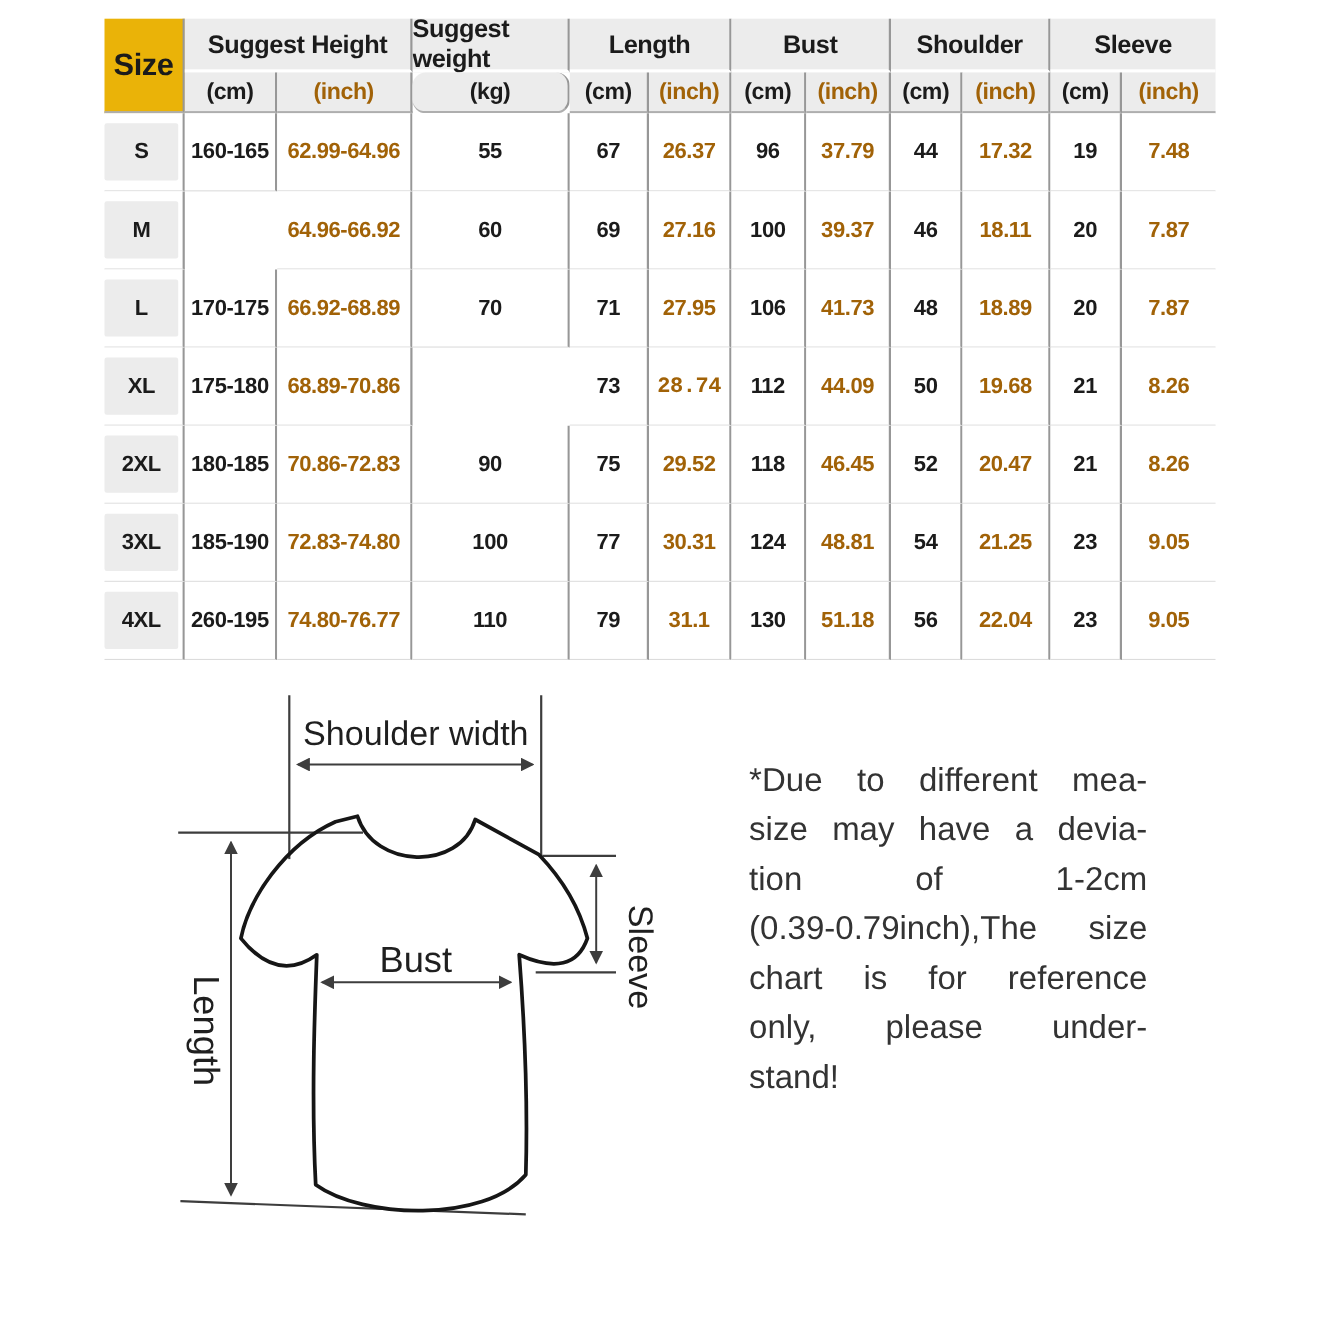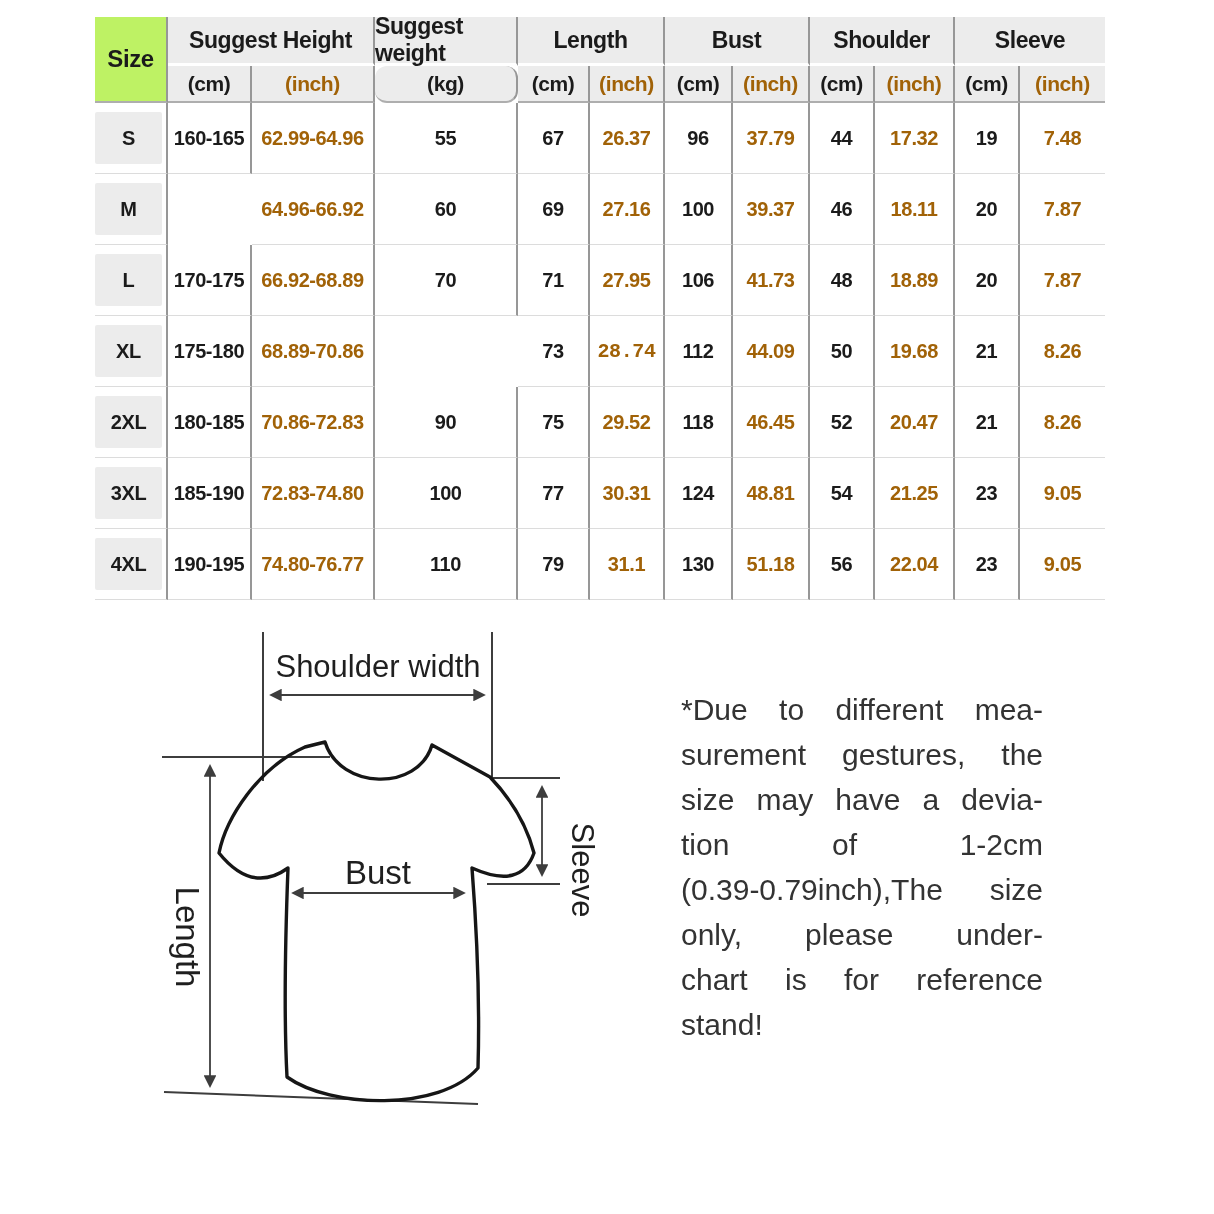--- a/index.html
+++ b/index.html
@@ -14,21 +14,21 @@
     grid-template-columns:73px 84px 123px 143px 72px 75px 68px 77px 65px 80px 65px 85px;
     grid-template-rows:49px 37px repeat(7,71px);
   }
   .cell{
     display:flex;align-items:center;justify-content:center;
     box-sizing:border-box;border-right:2px solid #979797;
     letter-spacing:-0.4px;
   }
   .cell.c-last{border-right:none;}
   .gh{background:#ececec;font-weight:700;font-size:23px;border-bottom:3px solid #ffffff;}
-  .size-head{grid-column:1;grid-row:1/3;background:#bef264;font-weight:700;font-size:24px;border-bottom:2px solid #aeaeae;}
+  .size-head{grid-column:1;grid-row:1/3;background:#eab308;font-weight:700;font-size:28px;border-bottom:2px solid #aeaeae;}
   .sh{background:#ececec;font-weight:700;font-size:21px;border-bottom:2px solid #aeaeae;}
   .data{background:#ffffff;font-weight:700;font-size:20px;border-bottom:1px solid #dcdcdc;}
   .red{color:#a16207;}
   .size-cell{padding:9px 4px 9px 0;}
   .size-badge{flex:1;height:100%;background:#ececec;display:flex;align-items:center;justify-content:center;border-radius:2px;font-weight:700;font-size:20px;}
   .g-height{grid-column:2/4;grid-row:1;}
   .g-weight{grid-column:4/5;grid-row:1;}
   .g-length{grid-column:5/7;grid-row:1;}
   .g-bust{grid-column:7/9;grid-row:1;}
   .g-shoulder{grid-column:9/11;grid-row:1;}
@@ -145,21 +145,21 @@
     <div class="cell data red" style="grid-area: 8 / 6;">30.31</div>
     <div class="cell data" style="grid-area: 8 / 7;">124</div>
     <div class="cell data red" style="grid-area: 8 / 8;">48.81</div>
     <div class="cell data" style="grid-area: 8 / 9;">54</div>
     <div class="cell data red" style="grid-area: 8 / 10;">21.25</div>
     <div class="cell data" style="grid-area: 8 / 11;">23</div>
     <div class="cell data red c-last" style="grid-area: 8 / 12;">9.05</div>
     <div class="cell data size-cell" style="grid-area: 9 / 1;">
       <div class="size-badge">4XL</div>
     </div>
-    <div class="cell data" style="grid-area: 9 / 2;">190-195</div>
+    <div class="cell data" style="grid-area: 9 / 2;">260-195</div>
     <div class="cell data red" style="grid-area: 9 / 3;">74.80-76.77</div>
     <div class="cell data" style="grid-area: 9 / 4;">110</div>
     <div class="cell data" style="grid-area: 9 / 5;">79</div>
     <div class="cell data red" style="grid-area: 9 / 6;">31.1</div>
     <div class="cell data" style="grid-area: 9 / 7;">130</div>
     <div class="cell data red" style="grid-area: 9 / 8;">51.18</div>
     <div class="cell data" style="grid-area: 9 / 9;">56</div>
     <div class="cell data red" style="grid-area: 9 / 10;">22.04</div>
     <div class="cell data" style="grid-area: 9 / 11;">23</div>
     <div class="cell data red c-last" style="grid-area: 9 / 12;">9.05</div>
@@ -197,20 +197,19 @@
            Z"></path>
 
   <text class="dlabel" x="378" y="677" text-anchor="middle" font-size="31">Shoulder width</text>
   <text class="dlabel" x="378" y="884" text-anchor="middle" font-size="33">Bust</text>
   <text class="dlabel" transform="translate(176,937) rotate(90)" text-anchor="middle" font-size="33">Length</text>
   <text class="dlabel" transform="translate(572,870) rotate(90)" text-anchor="middle" font-size="31">Sleeve</text>
 </svg>
 
 <div class="note">
   <div class="note-line">*Due to different mea-</div>
-  <div class="note-line">surement gestures, the</div>
   <div class="note-line">size may have a devia-</div>
   <div class="note-line">tion of 1-2cm</div>
   <div class="note-line">(0.39-0.79inch),The size</div>
+  <div class="note-line">chart is for reference</div>
   <div class="note-line">only, please under-</div>
-  <div class="note-line">chart is for reference</div>
   <div class="note-line last">stand!</div>
 </div>
 
 </body></html>

